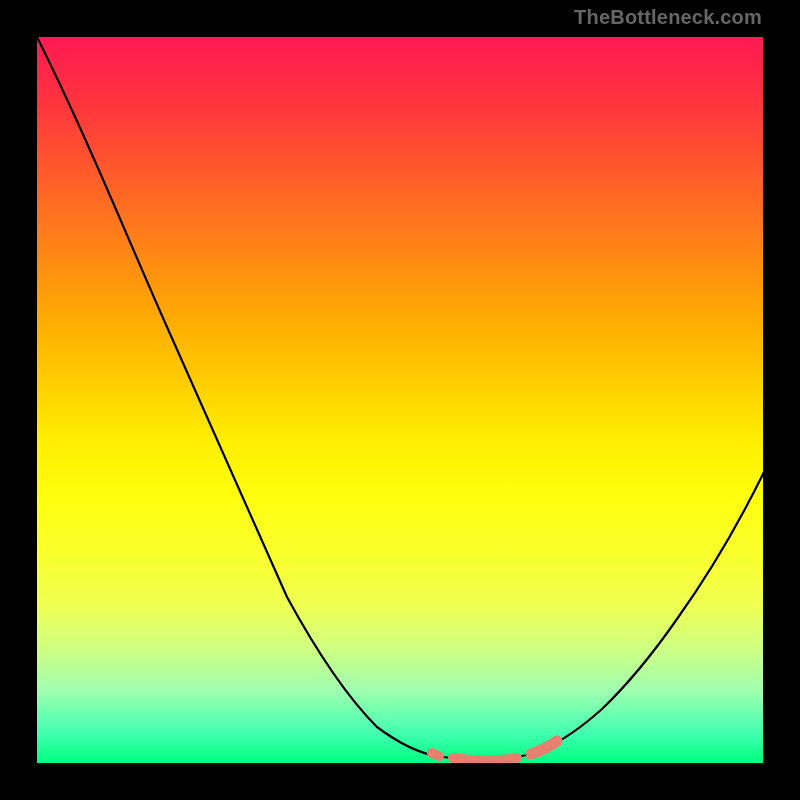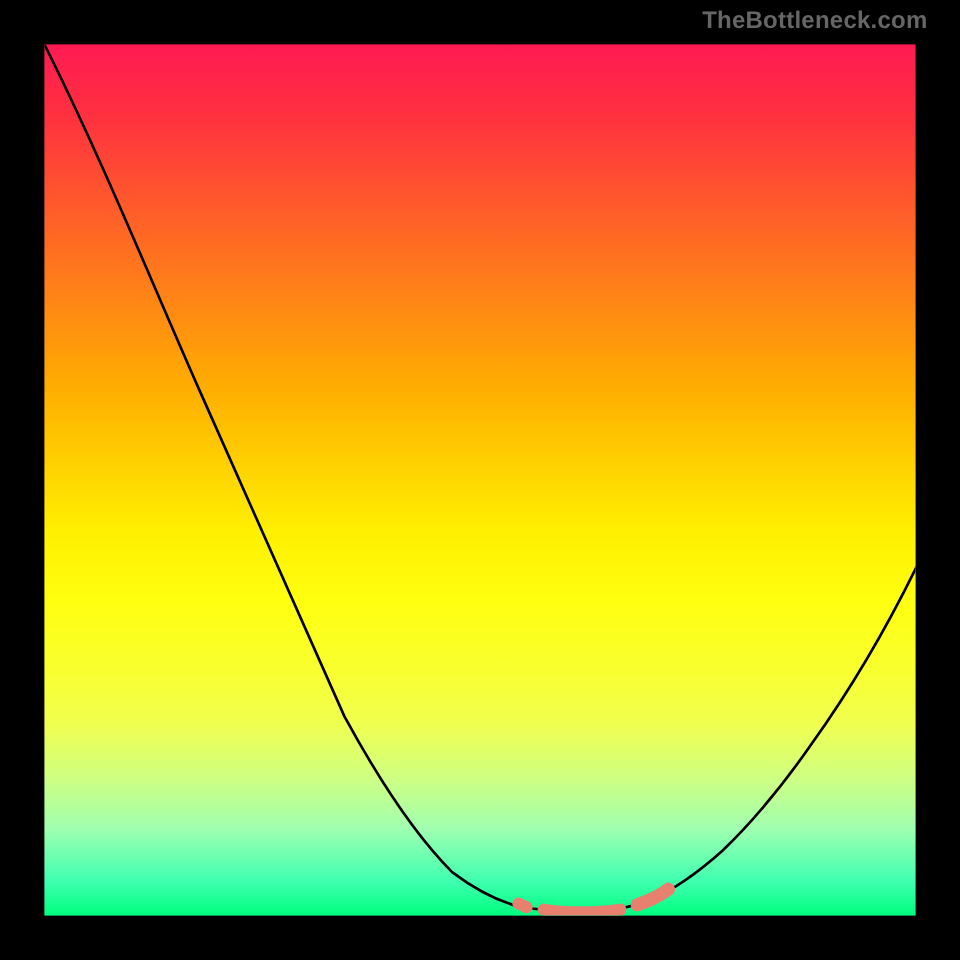--- a/index.html
+++ b/index.html
@@ -29,21 +29,21 @@
       #f8ff30 72%,
       #f0ff50 78%,
       #d0ff80 84%,
       #a0ffb0 90%,
       #40ffb0 96%,
       #00ff80 100%);
   }
   .watermark {
     position: absolute;
     top: 6px;
-    right: 27px;
+    right: 38px;
     color: #666666;
     font-family: Arial, Helvetica, sans-serif;
     font-size: 20px;
     font-weight: 600;
     letter-spacing: 0.2px;
   }
   svg.curve {
     position: absolute;
     left: 37px;
     top: 37px;

